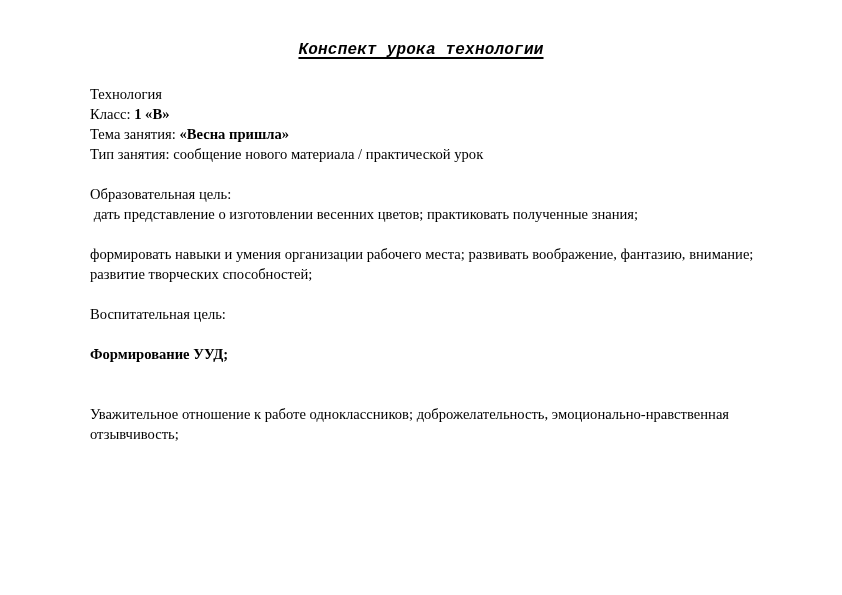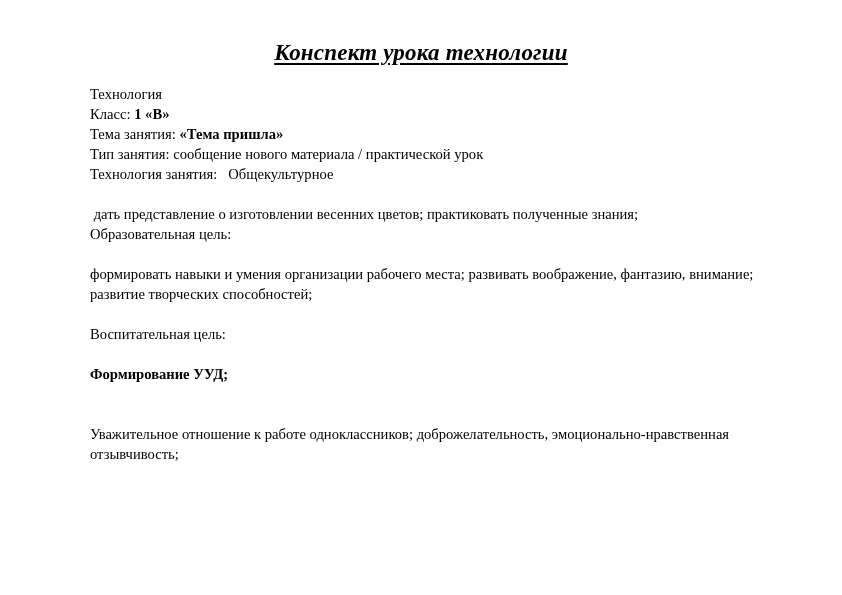--- a/index.html
+++ b/index.html
@@ -30,24 +30,24 @@
   
   .doc-title {
     position: absolute;
     left: 0;
     top: 40px;
     width: 842px;
     text-align: center;
   }
   .doc-title .title-text {
     display: inline-block;
-    font-family: Liberation Serif, serif;
+    font-family: Liberation Mono, monospace;
     font-weight: bold;
     font-style: italic;
-    font-size: 23px;
+    font-size: 16px;
     letter-spacing: 0.2px;
     text-decoration: underline;
     text-underline-offset: 3px;
     text-decoration-thickness: 1.6px;
     white-space: pre;
     line-height: 1.15;
   }
 
   
   .body-block {
@@ -80,30 +80,29 @@
   <div class="doc-title">
     <span class="title-text">Конспект урока технологии</span>
   </div>
 
   <div class="body-block">
 
     <p class="line">Технология</p>
 
     <p class="line"><span>Класс:</span><b class="inline-bold"> 1 «В»</b></p>
 
-    <p class="line"><span>Тема занятия: </span><b class="inline-bold">«Тема пришла»</b></p>
+    <p class="line"><span>Тема занятия: </span><b class="inline-bold">«Весна пришла»</b></p>
 
     <p class="line">Тип занятия: сообщение нового материала / практической урок</p>
 
-    <p class="line">Технология занятия:   Общекультурное</p>
 
     <div class="spacer-m"></div>
 
+    <p class="line">Образовательная цель:</p>
     <p class="line"> дать представление о изготовлении весенних цветов; практиковать полученные знания;</p>
-    <p class="line">Образовательная цель:</p>
 
     <div class="spacer-m"></div>
 
     <p class="line">формировать навыки и умения организации рабочего места; развивать воображение, фантазию, внимание; развитие творческих способностей;</p>
 
     <div class="spacer-m"></div>
 
     <p class="line">Воспитательная цель:</p>
 
     <div class="spacer-s"></div>

